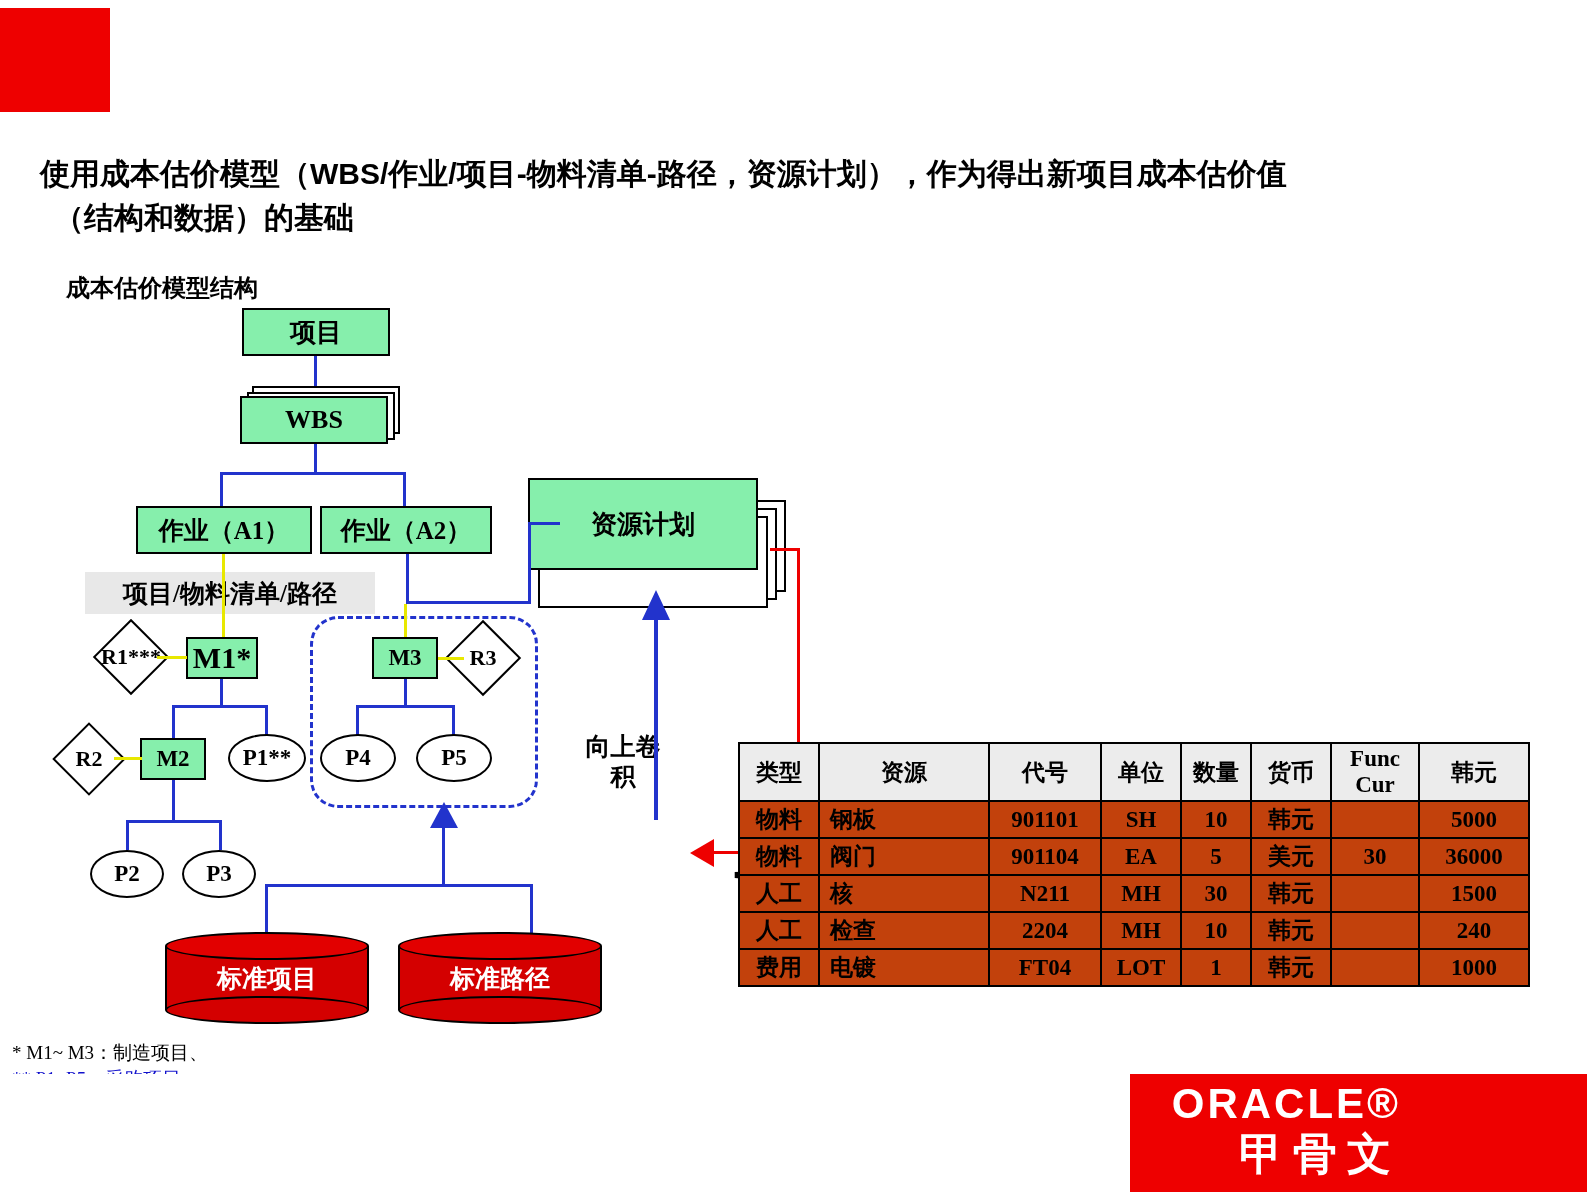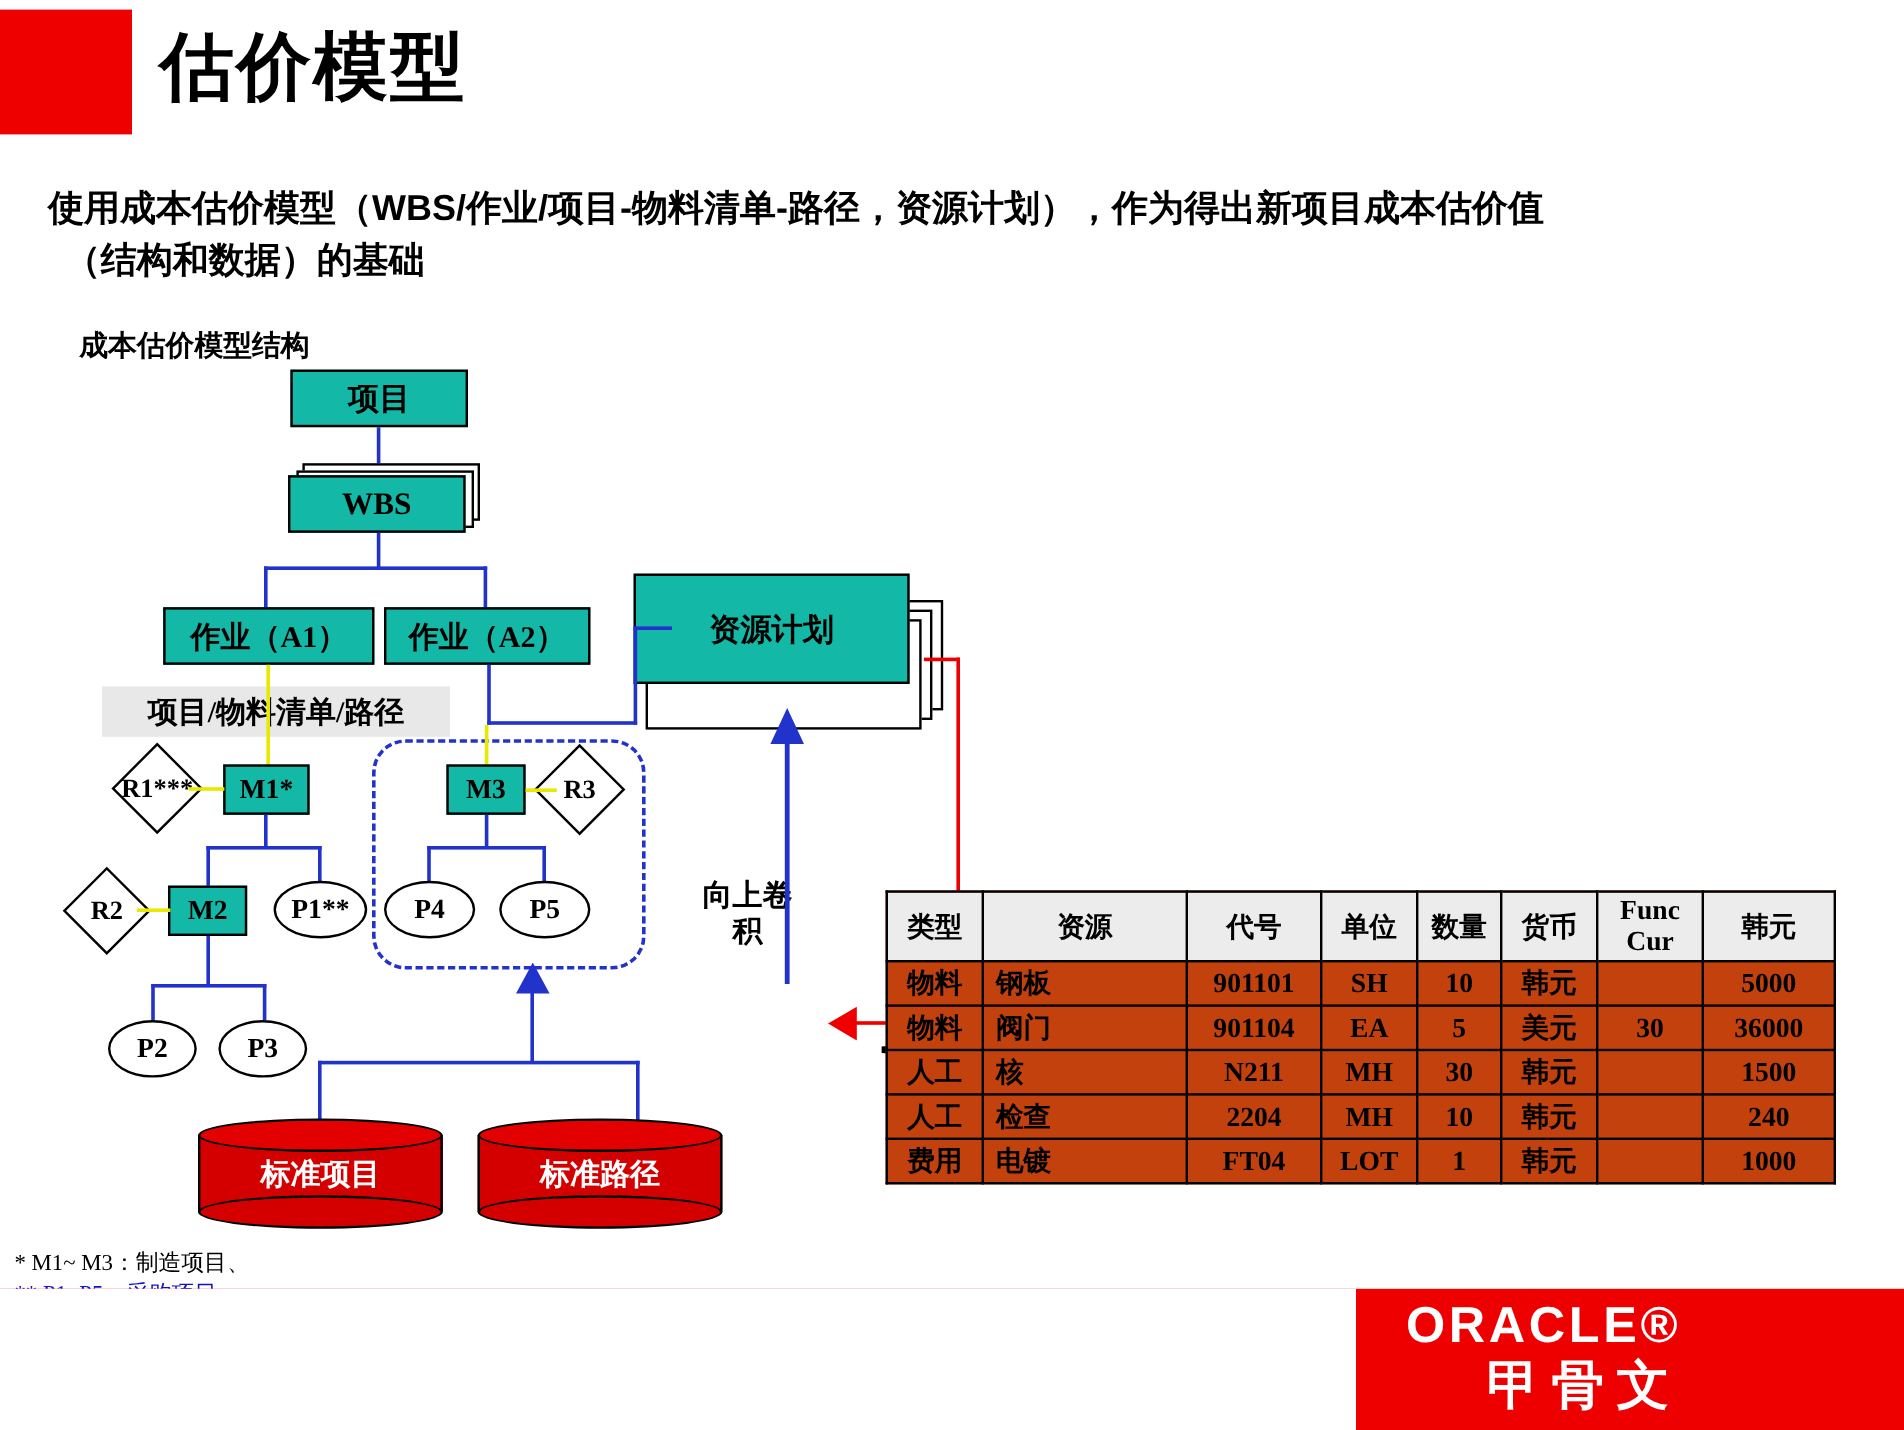--- a/index.html
+++ b/index.html
@@ -54,21 +54,21 @@
     position: absolute;
     left: 66px; top: 272px;
     font-size: 24px;
     font-weight: 700;
     color: #000000;
   }
 
   
   .box {
     position: absolute;
-    background: #14b8a6;
+    background: #86efac;
     border: 2px solid #000000;
     display: flex;
     align-items: center;
     justify-content: center;
     font-family: "Liberation Serif", serif;
     font-weight: 700;
     color: #000000;
     box-sizing: border-box;
   }
   .stack-shadow {
@@ -272,21 +272,20 @@
     letter-spacing: 10px;
     color: #ffffff;
   }
 </style>
 </head>
 <body>
 
 <div class="slide">
 
   <div class="red-square"></div>
-  <div class="title">估价模型</div>
 
   <div class="subtitle">
     <span>使用成本估价模型（WBS/作业/项目-物料清单-路径，资源计划），作为得出新项目成本估价值</span>
     <span class="line2">（结构和数据）的基础</span>
   </div>
 
   <div class="section-caption">成本估价模型结构</div>
 
   <div class="box" style="left:242px; top:308px; width:148px; height:48px; font-size:26px;">
     <span>项目</span>
@@ -333,21 +332,21 @@
 
   <div class="ln ln-y" style="left:222px; top:554px; width:3px; height:86px;"></div>
 
   <div class="ln ln-y" style="left:404px; top:604px; width:3px; height:36px;"></div>
 
   <div class="diamond" style="left:104px; top:630px; width:54px; height:54px;"></div>
   <div class="diamond-label" style="left:90px; top:640px; width:82px; height:34px;">
     <span>R1***</span>
   </div>
 
-  <div class="box" style="left:186px; top:637px; width:72px; height:42px; font-size:23px;">
+  <div class="box" style="left:186px; top:637px; width:72px; height:42px; font-size:30px;">
     <span>M1*</span>
   </div>
   <div class="ln ln-y" style="left:157px; top:656px; width:30px; height:3px;"></div>
 
   <div class="box" style="left:372px; top:637px; width:66px; height:42px; font-size:23px;">
     <span>M3</span>
   </div>
 
   <div class="diamond" style="left:456px; top:631px; width:54px; height:54px;"></div>
   <div class="diamond-label" style="left:452px; top:641px; width:62px; height:34px;">

